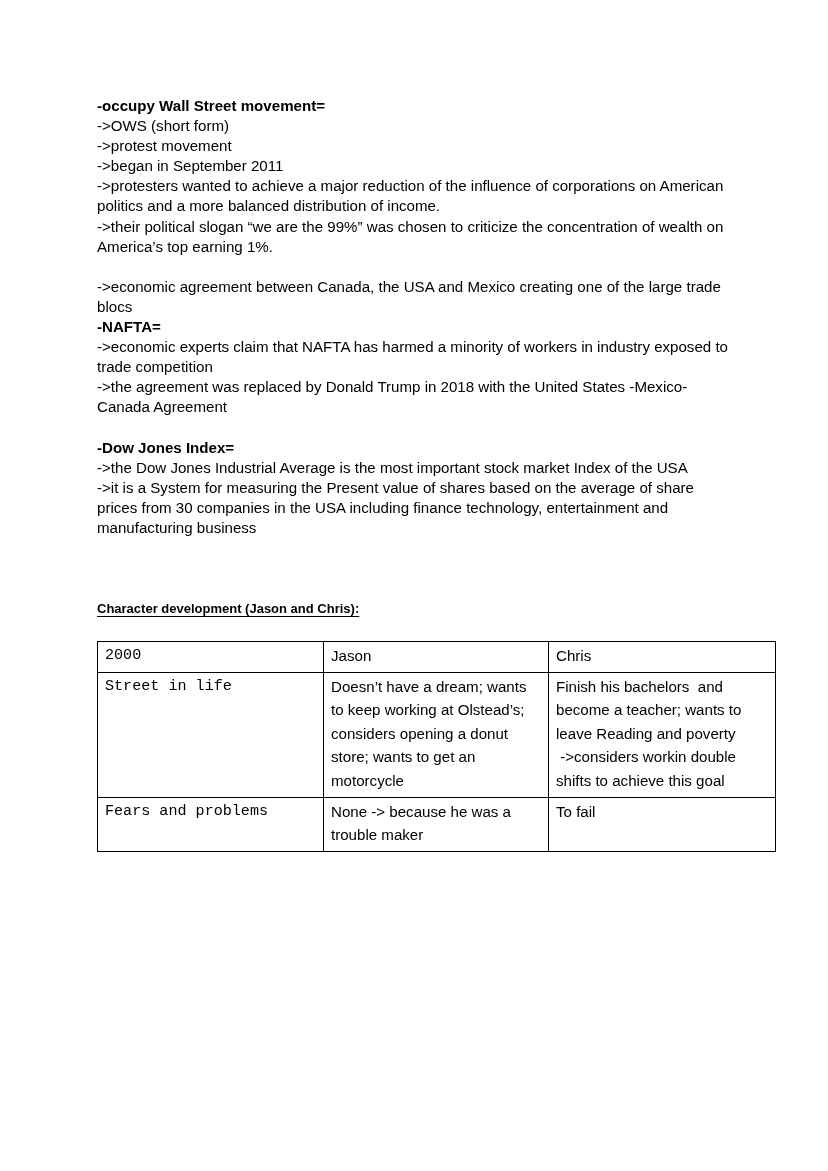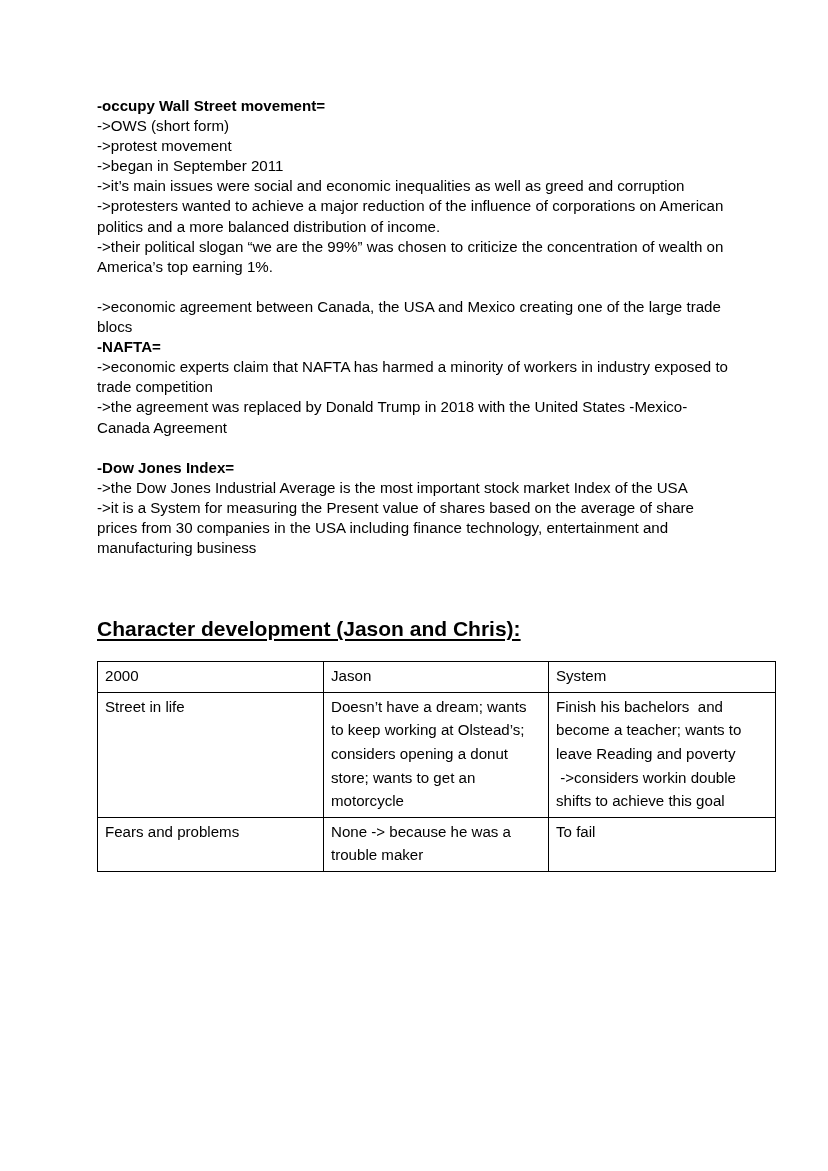--- a/index.html
+++ b/index.html
@@ -41,21 +41,21 @@
     white-space: pre-wrap;
     word-wrap: break-word;
   }
   .note-line.heading {
     font-weight: bold;
   }
 
   
   .section-heading {
     margin-top: 60px;
-    font-size: 21px;
+    font-size: 13px;
     line-height: 21px;
     font-weight: bold;
     text-decoration: underline;
     text-underline-offset: 3px;
     white-space: pre-wrap;
   }
 
   
   .char-table {
     margin-top: 22px;
@@ -65,36 +65,35 @@
     font-size: 15.1px;
     line-height: 23.6px;
   }
   .char-table td {
     border: 1px solid #000000;
     vertical-align: top;
     padding: 2px 7px 4px 7px;
     white-space: pre-wrap;
     word-wrap: break-word;
   }
-  .col-label  { width: 211px; }
+  .col-label  { width: 211px; font-family: Liberation Mono, monospace; }
   .col-jason  { width: 210px; }
   .col-chris  { width: 212px; }
 </style>
 </head>
 <body>
 
 <div class="page">
   <div class="content">
 
     <div class="note-block">
       <div class="note-line heading">-occupy Wall Street movement=</div>
       <div class="note-line">-&gt;OWS (short form)</div>
       <div class="note-line">-&gt;protest movement</div>
       <div class="note-line">-&gt;began in September 2011</div>
-      <div class="note-line">-&gt;it’s main issues were social and economic inequalities as well as greed and corruption</div>
       <div class="note-line">-&gt;protesters wanted to achieve a major reduction of the influence of corporations on American politics and a more balanced distribution of income.</div>
       <div class="note-line">-&gt;their political slogan “we are the 99%” was chosen to criticize the concentration of wealth on America’s top earning 1%.</div>
     </div>
 
     <div class="note-block">
       <div class="note-line">-&gt;economic agreement between Canada, the USA and Mexico creating one of the large trade blocs</div>
       <div class="note-line heading">-NAFTA=</div>
       <div class="note-line">-&gt;economic experts claim that NAFTA has harmed a minority of workers in industry exposed to trade competition</div>
       <div class="note-line">-&gt;the agreement was replaced by Donald Trump in 2018 with the United States -Mexico-Canada Agreement</div>
     </div>
@@ -105,21 +104,21 @@
       <div class="note-line">-&gt;it is a System for measuring the Present value of shares based on the average of share prices from 30 companies in the USA including finance technology, entertainment and manufacturing business</div>
     </div>
 
     <div class="section-heading">Character development (Jason and Chris):</div>
 
     <table class="char-table">
       <tbody>
         <tr>
           <td class="col-label">2000</td>
           <td class="col-jason">Jason</td>
-          <td class="col-chris">System</td>
+          <td class="col-chris">Chris</td>
         </tr>
         <tr>
           <td class="col-label">Street in life</td>
           <td class="col-jason">Doesn’t have a dream; wants to keep working at Olstead’s; considers opening a donut store; wants to get an motorcycle</td>
           <td class="col-chris">Finish his bachelors  and become a teacher; wants to leave Reading and poverty
  -&gt;considers workin double shifts to achieve this goal</td>
         </tr>
         <tr>
           <td class="col-label">Fears and problems</td>
           <td class="col-jason">None -&gt; because he was a trouble maker</td>

